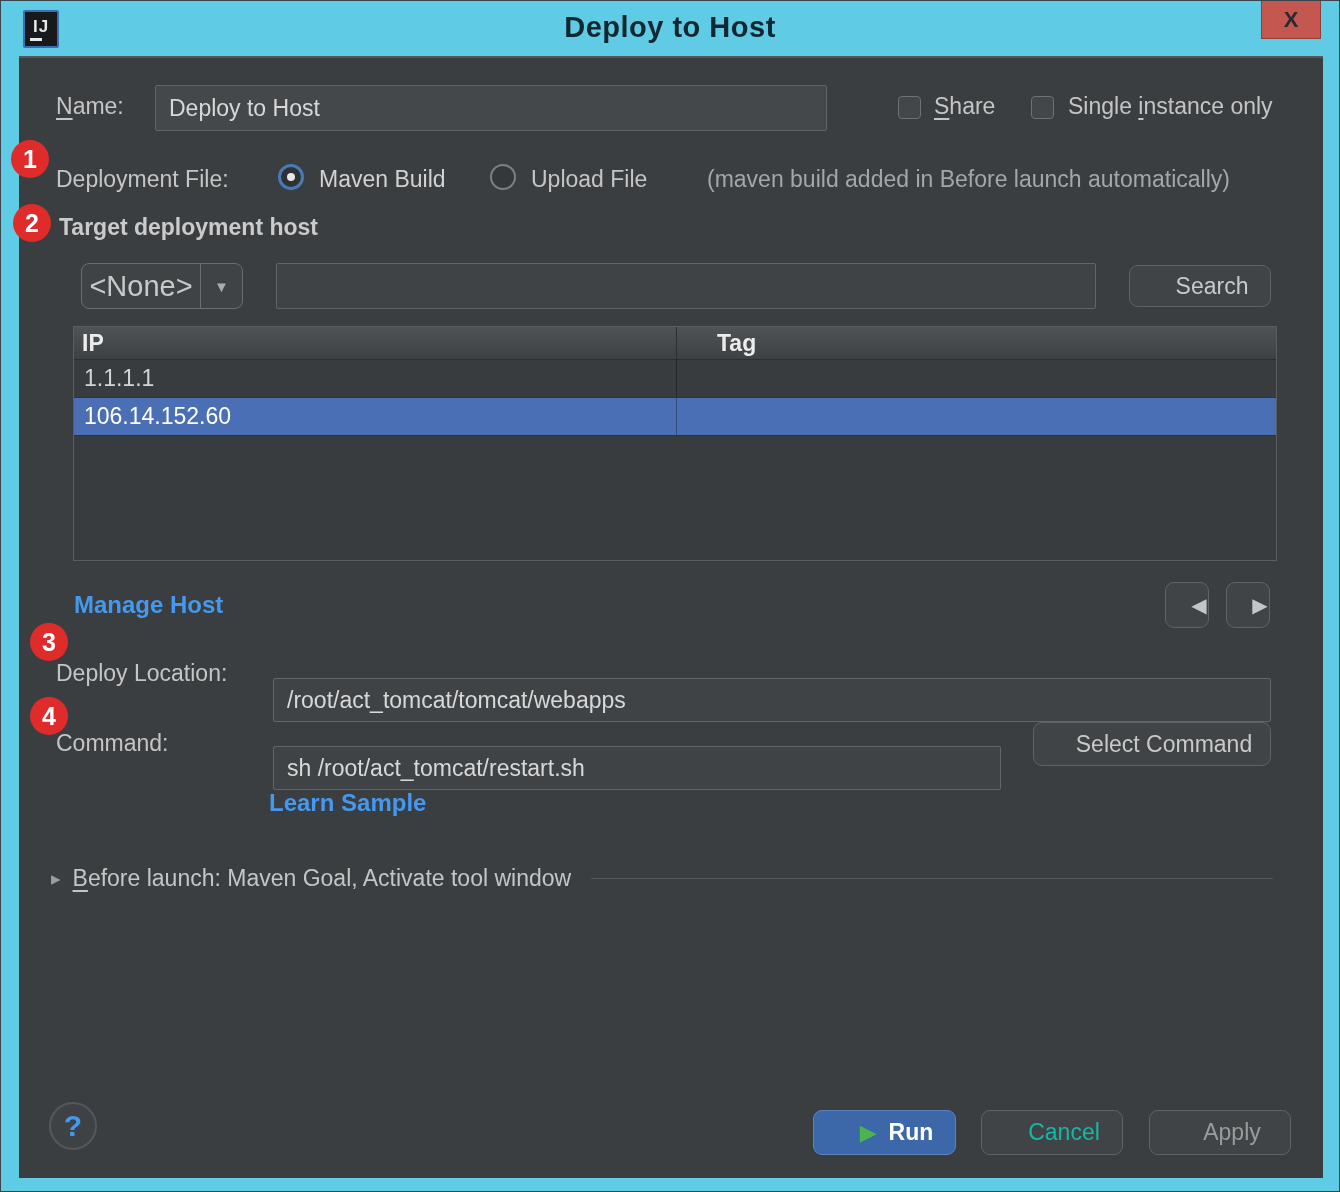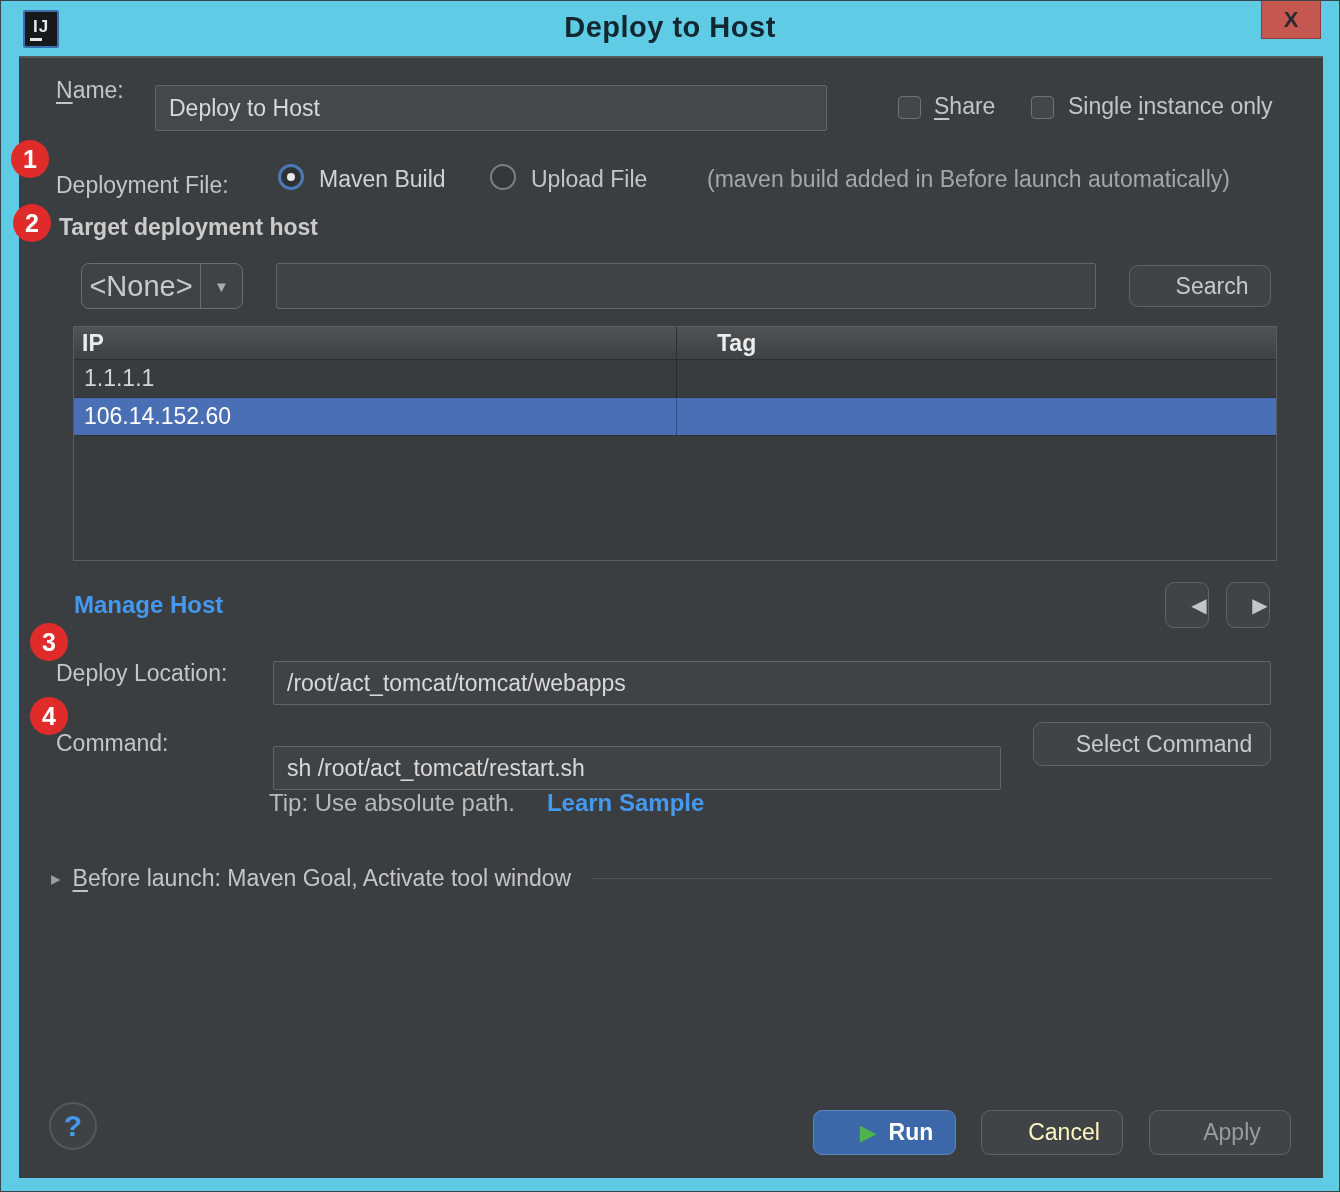--- a/index.html
+++ b/index.html
@@ -54,32 +54,32 @@
     position:absolute;background:#44484a;border:1px solid #616566;border-radius:2px;
     color:#d8d8d8;font-size:23px;padding:0 13px;outline:none;
     font-family:"Liberation Sans","DejaVu Sans",sans-serif;
   }
   .btn{
     position:absolute;background:#414446;border:1px solid #5f6365;border-radius:9px;
     color:#c9c9c9;font-size:23px;display:flex;align-items:center;justify-content:center;
     cursor:pointer;white-space:nowrap;padding-left:24px;
   }
   
-  .name-label{left:37px;top:19px;}
+  .name-label{left:37px;top:35px;}
   .name-input{left:136px;top:27px;width:672px;height:46px;}
   .checkbox{
     position:absolute;width:23px;height:23px;background:#43474a;
     border:1px solid #6e7274;border-radius:4px;cursor:pointer;
   }
   .share-box{left:879px;top:38px;}
   .share-label{left:915px;top:35px;}
   .single-box{left:1012px;top:38px;}
   .single-label{left:1049px;top:35px;}
   
-  .depfile-label{left:37px;top:108px;margin-top:6px;}
+  .depfile-label{left:37px;top:108px;}
   .radio{
     position:absolute;width:26px;height:26px;border-radius:50%;cursor:pointer;
   }
   .radio-on{
     left:259px;top:106px;background:#2f3234;border:3px solid #4a7ab5;
   }
   .radio-on::after{
     content:"";position:absolute;left:6px;top:6px;width:8px;height:8px;border-radius:50%;background:#e7e7e7;
   }
   .radio-off{
@@ -113,21 +113,21 @@
   .td-ip{width:603px;border-right:1px solid rgba(0,0,0,.3);}
   .td-tag{flex:1;}
   .trow.selected{background:var(--selection);}
   .trow.selected .td{color:#fff;}
   
   .manage-host{position:absolute;left:55px;top:533px;color:var(--link);font-size:24px;font-weight:bold;cursor:pointer;}
   .pager-prev{left:1146px;top:524px;width:44px;height:46px;font-size:20px;color:#c3c6c8;}
   .pager-next{left:1207px;top:524px;width:44px;height:46px;font-size:20px;color:#c3c6c8;}
   
   .deploc-label{left:37px;top:602px;}
-  .deploc-input{left:254px;top:603px;width:998px;height:44px;background:#404345;}
+  .deploc-input{left:254px;top:620px;width:998px;height:44px;background:#404345;}
   .cmd-label{left:37px;top:672px;}
   .cmd-input{left:254px;top:688px;width:728px;height:44px;background:#404345;}
   .selcmd-btn{left:1014px;top:664px;width:238px;height:44px;}
   
   .tip-row{position:absolute;left:250px;top:731px;display:flex;gap:32px;align-items:baseline;}
   .tip-text{color:#b7babc;font-size:24px;}
   .learn-link{color:var(--link);font-size:24px;font-weight:bold;cursor:pointer;}
   
   .before-row{position:absolute;left:32px;top:807px;width:1222px;display:flex;align-items:center;gap:12px;cursor:pointer;}
   .tri{color:#9a9ea0;font-size:19px;line-height:1;}
@@ -148,21 +148,21 @@
     position:absolute;left:30px;top:1044px;width:48px;height:48px;border-radius:50%;
     background:#3f4244;border:2px solid #55585a;color:var(--link);
     font-size:30px;font-weight:bold;display:flex;align-items:center;justify-content:center;cursor:pointer;
   }
   .run-btn{
     left:794px;top:1052px;width:143px;height:45px;
     background:var(--run-button);border:1px solid #5d85bd;border-radius:9px;
     color:#fff;font-weight:bold;gap:12px;
   }
   .play-icon{color:var(--run-play-green);font-size:22px;line-height:1;}
-  .cancel-btn{left:962px;top:1052px;width:142px;height:45px;color:#fef9c3;}
+  .cancel-btn{left:962px;top:1052px;width:142px;height:45px;color:#14b8a6;}
   .apply-btn{left:1130px;top:1052px;width:142px;height:45px;color:#9b9b9b;}
 </style>
 </head>
 <body>
 
 <div class="window">
 
   <div class="titlebar">
     <div class="window-title">Deploy to Host</div>
     <div class="app-logo">
@@ -222,21 +222,20 @@
       </div>
 
     <div class="lbl deploc-label">Deploy Location:</div>
     <input class="txt-input deploc-input" value="/root/act_tomcat/tomcat/webapps" style="">
 
     <div class="lbl cmd-label">Command:</div>
     <input class="txt-input cmd-input" value="sh /root/act_tomcat/restart.sh" style="">
     <div class="btn selcmd-btn">Select Command</div>
 
     <div class="tip-row">
-      <span class="tip-text">Tip: Use absolute path.</span>
       <span class="learn-link">Learn Sample</span>
     </div>
 
     <div class="before-row">
       <span class="tri">▸</span>
       <span class="before-label"><span class="mn">B</span><span>efore launch: Maven Goal, Activate tool window</span></span>
       <span class="before-line"></span>
     </div>
 
     <div class="help-btn">

